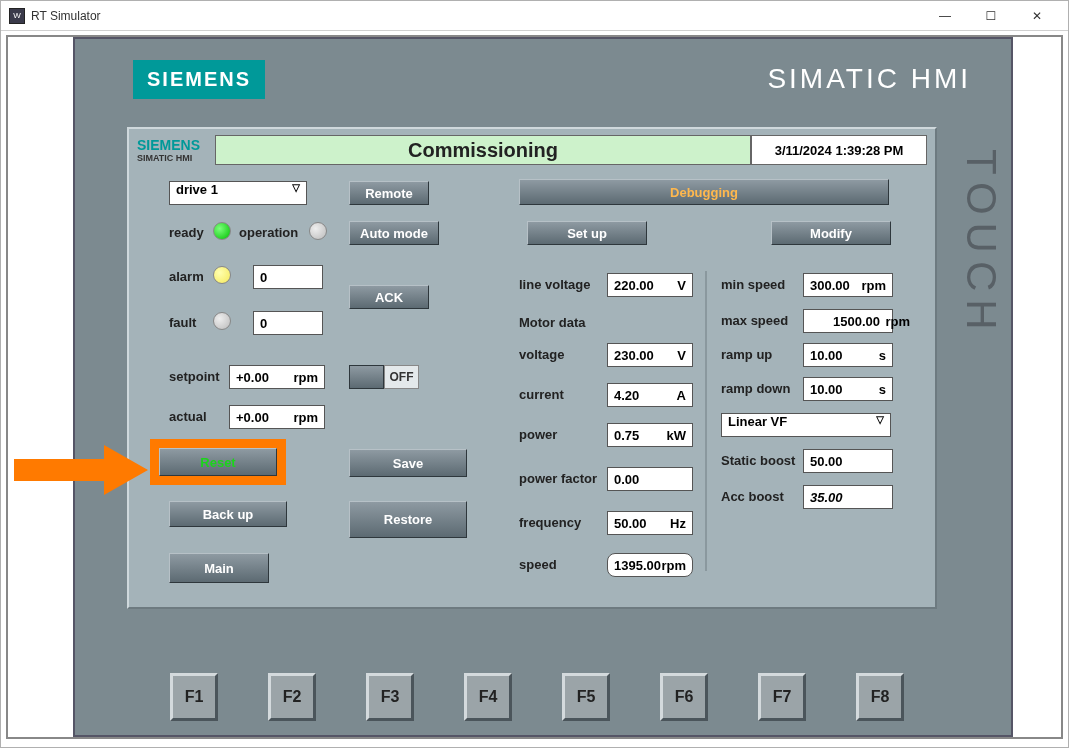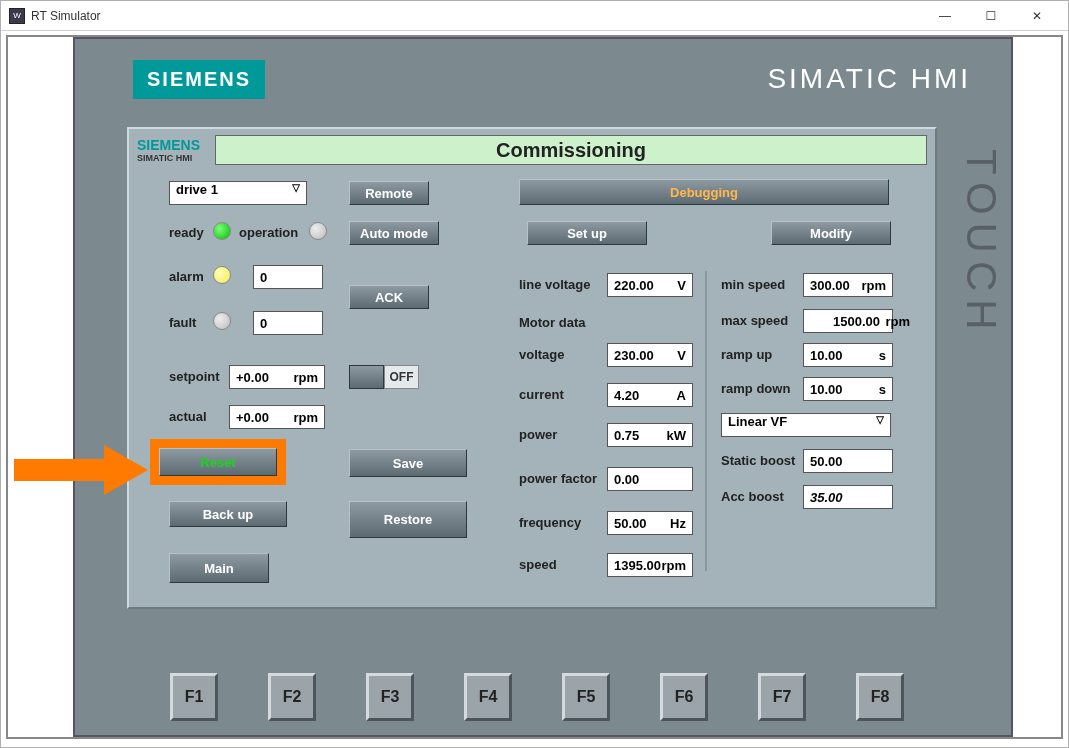--- a/index.html
+++ b/index.html
@@ -86,20 +86,21 @@
       <div class="touch">TOUCH</div>
 
       <div class="panel">
 
         <div class="panel-header">
           <div class="brand">
             <span class="s1">SIEMENS</span>
             <span class="s2">SIMATIC HMI</span>
           </div>
           <div class="title-box">Commissioning</div>
+          <div class="datetime">3/11/2024 1:39:28 PM</div>
         </div>
 
         <div class="dropdown" style="left:40px; top:52px; width:138px;">
           <span>drive 1</span>
           <span class="dd-arrow">▽</span>
         </div>
 
         <div class="hmi-btn wide" style="position:absolute; left:220px; top:52px; width:80px;">Remote</div>
         <div class="hmi-btn wide" style="position:absolute; left:220px; top:92px; width:90px;">Auto mode</div>
         <div class="hmi-btn wide" style="position:absolute; left:220px; top:156px; width:80px;">ACK</div>
@@ -180,21 +181,21 @@
           <span class="val">0.00</span>
         </div>
 
         <span class="label" style="left:390px; top:386px;">frequency</span>
         <div class="num-box" style="left:478px; top:382px; width:86px;">
           <span class="val">50.00</span>
             <span class="unit">Hz</span>
         </div>
 
         <span class="label" style="left:390px; top:428px;">speed</span>
-        <div class="num-box" style="left:478px; top:424px; width:86px;">
+        <div class="num-box" style="left:478px; top:424px; width:86px;border-radius:8px;">
           <span class="val">1395.00</span>
             <span class="unit" style="min-width:24px;">rpm</span>
         </div>
 
         <div style="position:absolute; left:576px; top:142px; width:0; height:300px; border-left:2px solid #8a989e;"></div>
 
         <span class="label" style="left:592px; top:148px;">min speed</span>
         <div class="num-box" style="left:674px; top:144px; width:90px;">
           <span class="val">300.00</span>
             <span class="unit">rpm</span>

